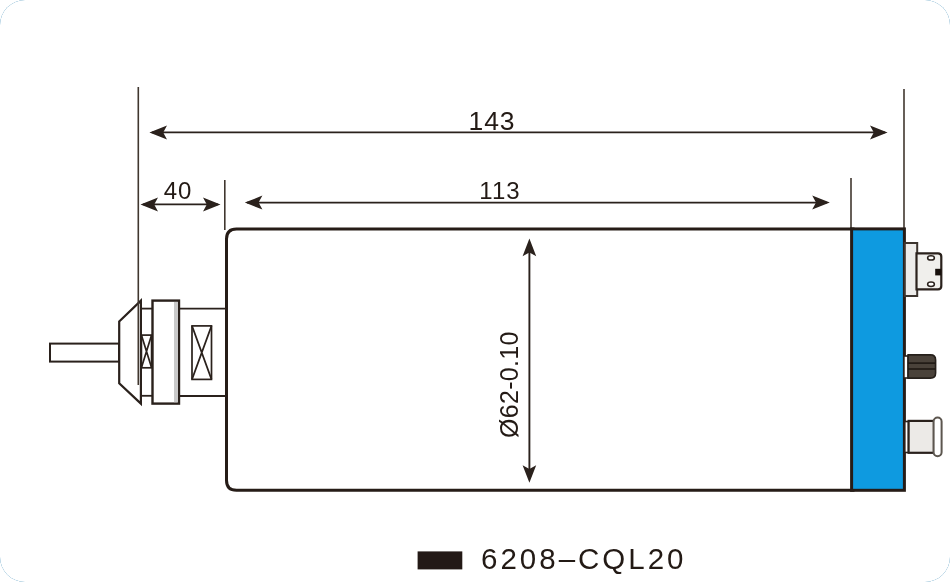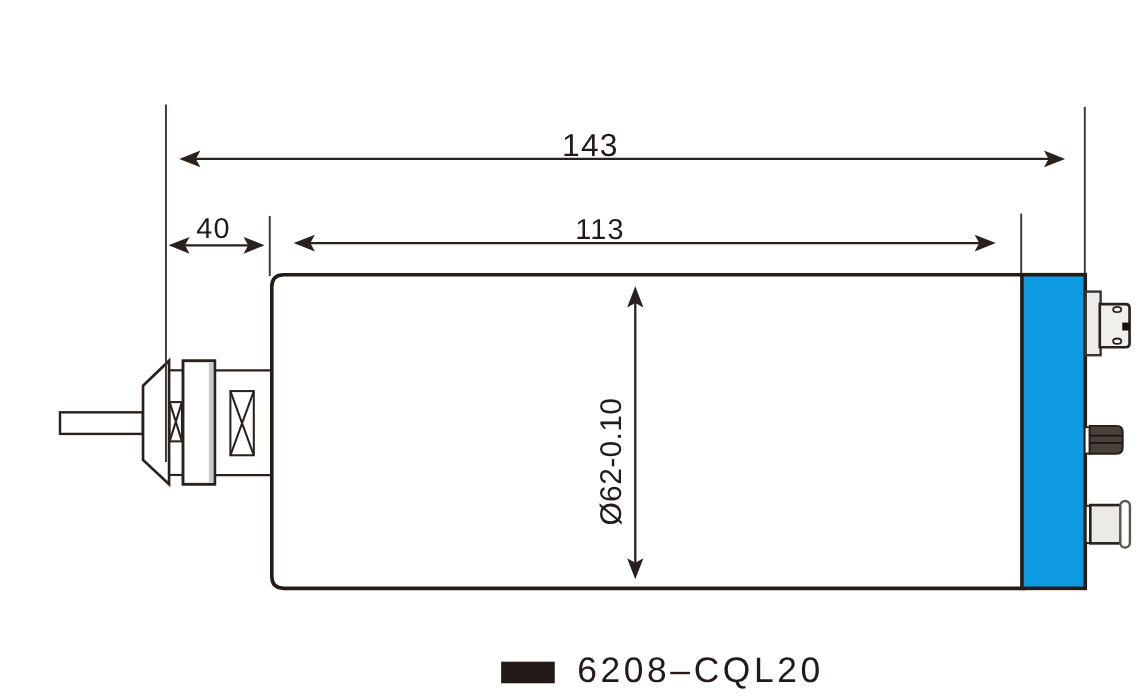--- a/index.html
+++ b/index.html
@@ -1,16 +1,16 @@
 <!DOCTYPE html>
 <html><head>
 <meta charset="utf-8">
 <style>
   html,body{margin:0;padding:0;background:#fff;}
-  #page{position:relative;width:950px;height:582px;background:#0369a1;overflow:hidden;}
+  #page{position:relative;width:950px;height:582px;background:#0369a1;overflow:hidden;border-radius:25px;}
   svg{display:block;}
   text{font-family:"Liberation Sans",sans-serif;fill:#231a15;}
 </style>
 </head>
 <body>
 <div id="page">
 <svg width="950" height="582" viewBox="0 0 950 582" xmlns="http://www.w3.org/2000/svg">
 
   <rect x="0" y="0" width="950" height="582" fill="#ffffff"></rect>
 

